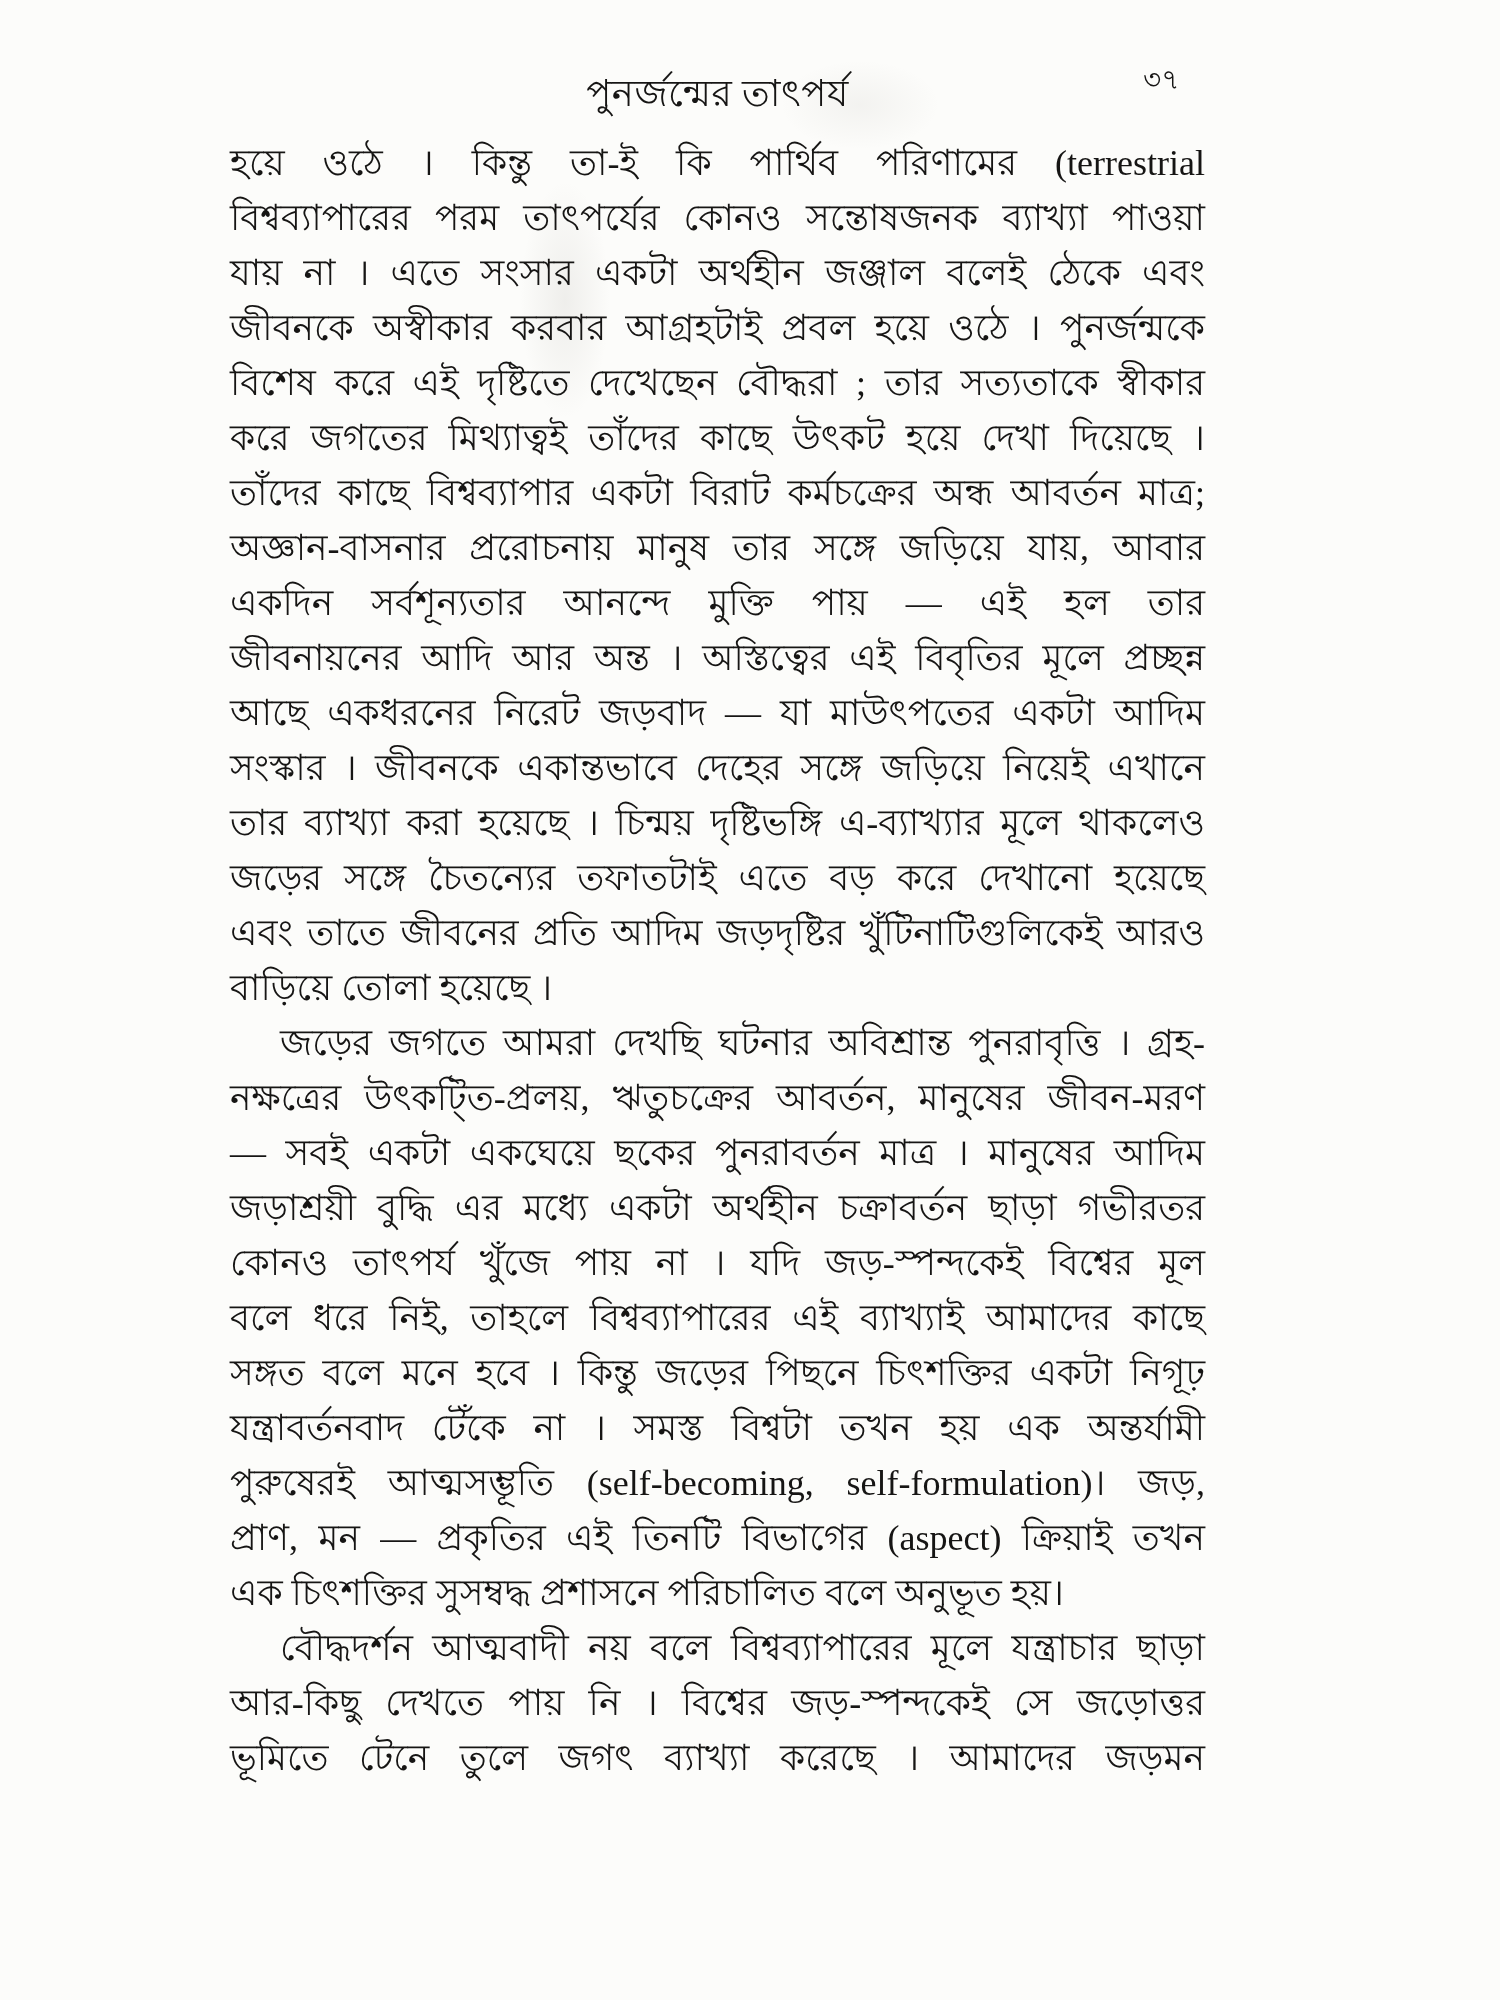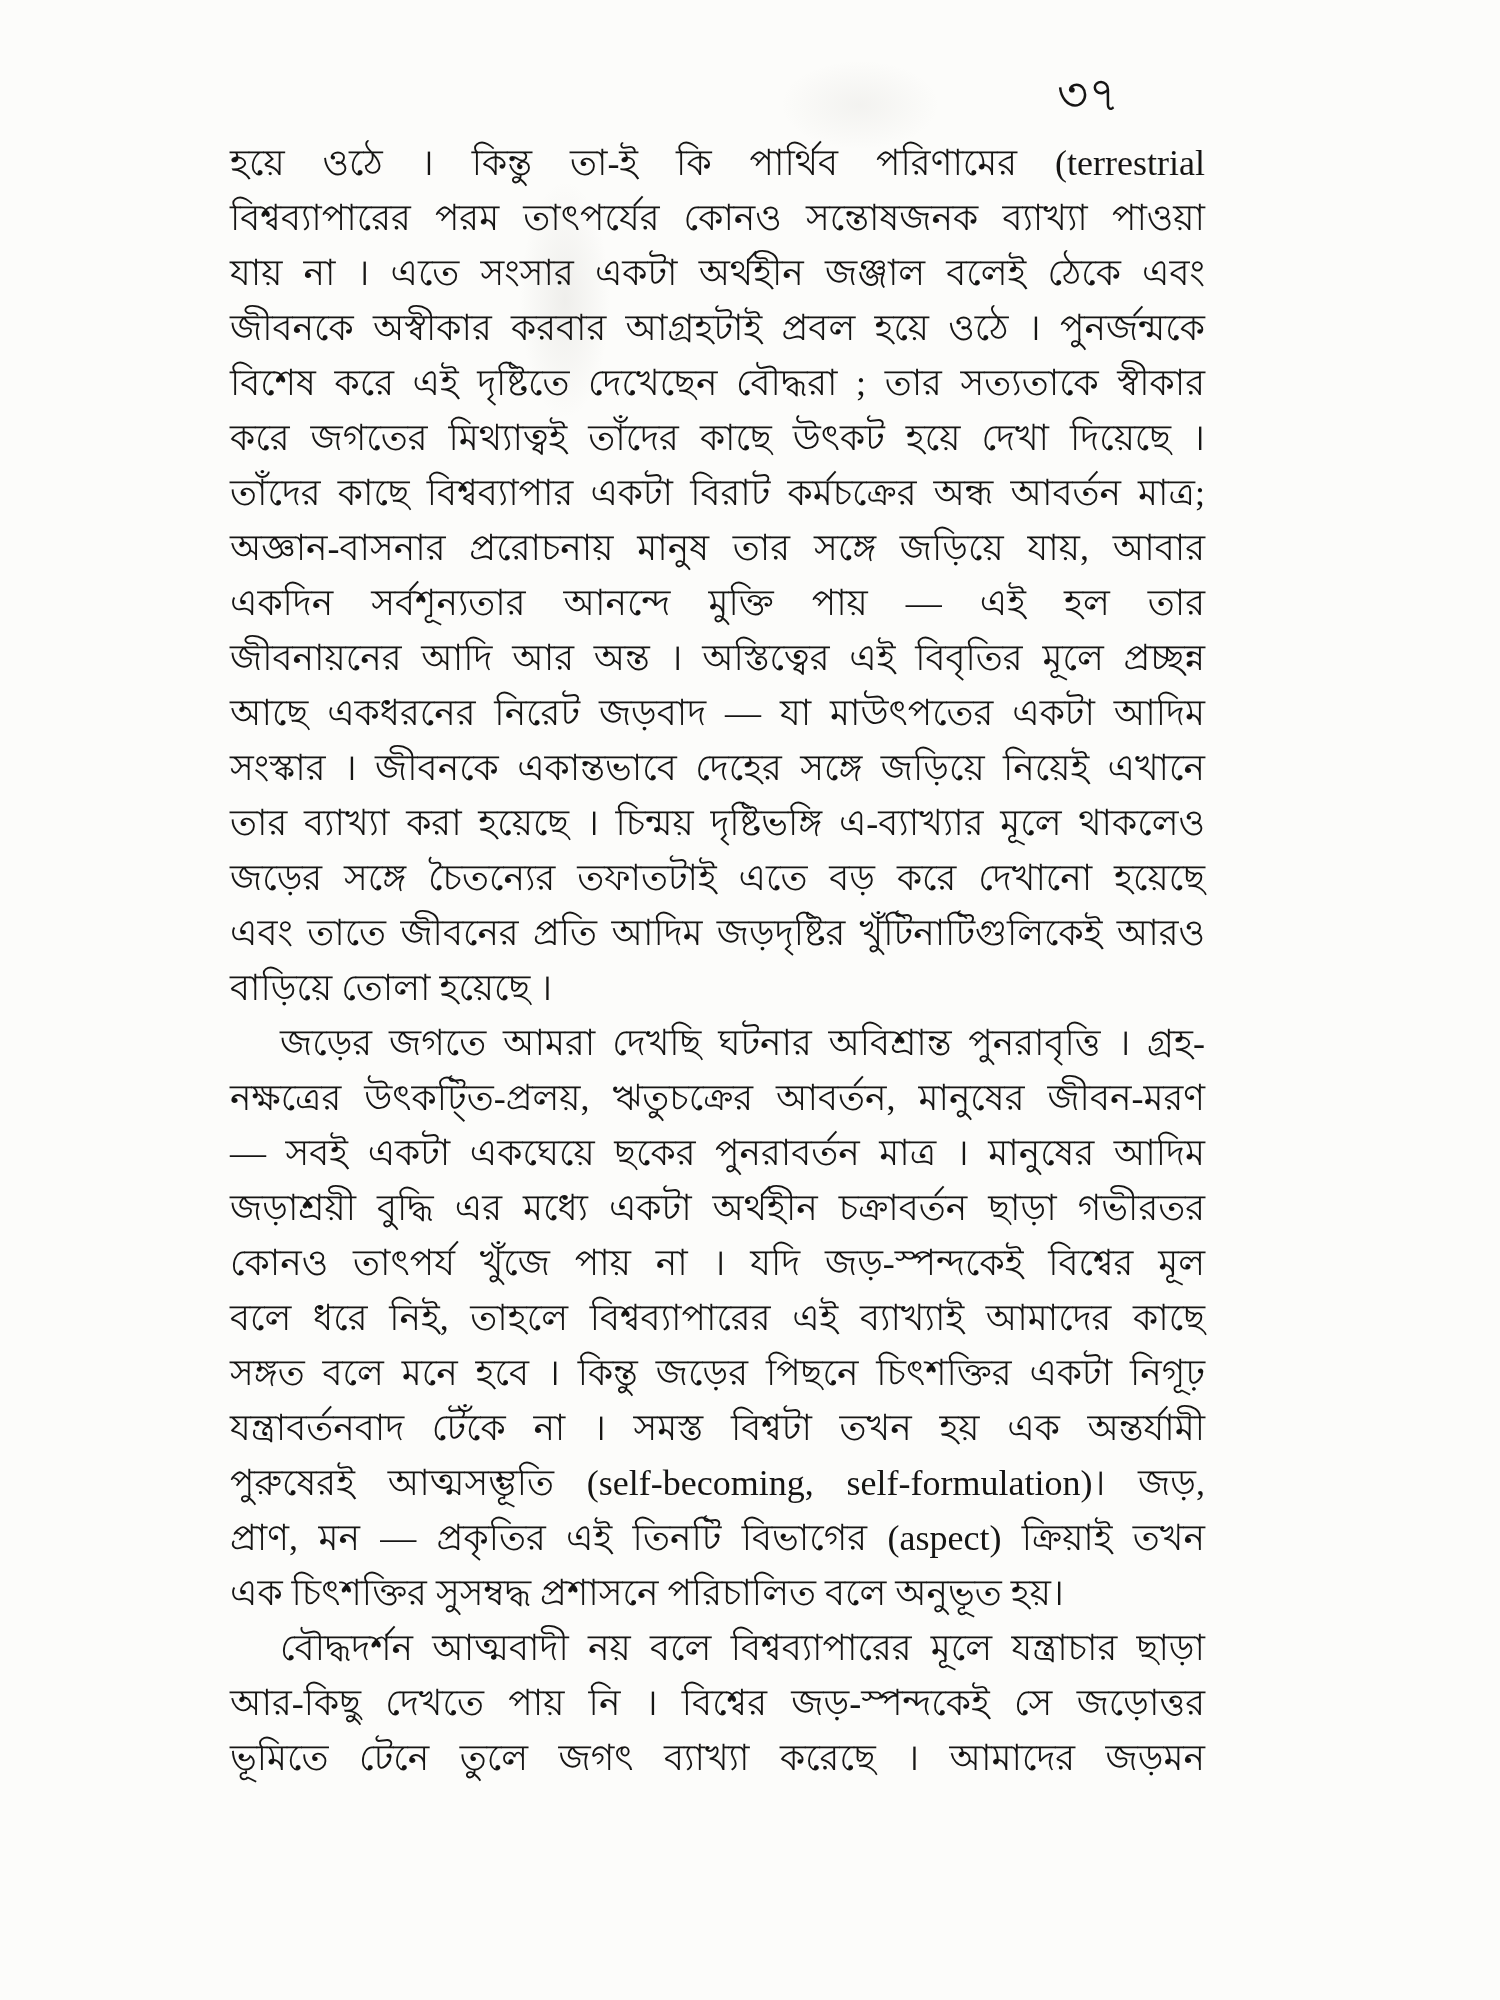--- a/index.html
+++ b/index.html
@@ -38,22 +38,22 @@
     left: 230px;
     width: 975px;
     text-align: center;
     font-size: 37px;
     letter-spacing: 0.5px;
     white-space: nowrap;
   }
   .page-number {
     position: absolute;
     top: 58px;
-    left: 1057px;
-    font-size: 48px;
+    left: 1143px;
+    font-size: 28px;
   }
   .page-body {
     position: absolute;
     top: 136px;
     left: 230px;
     width: 975px;
     font-size: 36px;
     line-height: 55px;
   }
   .paragraph { margin: 0; }
@@ -65,20 +65,21 @@
   .text-line.last { text-align-last: left; }
   .text-line.indent { text-indent: 50px; }
 </style>
 </head>
 <body>
 
 <div class="page">
   <div class="smudge-1"></div>
   <div class="smudge-2"></div>
 
+  <div class="running-head">পুনর্জন্মের তাৎপর্য</div>
   <div class="page-number">৩৭</div>
 
   <div class="page-body">
 
     <div class="paragraph">
       <div class="text-line">হয়ে ওঠে । কিন্তু তা-ই কি পার্থিব পরিণামের (terrestrial</div>
       <div class="text-line">বিশ্বব্যাপারের পরম তাৎপর্যের কোনও সন্তোষজনক ব্যাখ্যা পাওয়া</div>
       <div class="text-line">যায় না । এতে সংসার একটা অর্থহীন জঞ্জাল বলেই ঠেকে এবং</div>
       <div class="text-line">জীবনকে অস্বীকার করবার আগ্রহটাই প্রবল হয়ে ওঠে । পুনর্জন্মকে</div>
       <div class="text-line">বিশেষ করে এই দৃষ্টিতে দেখেছেন বৌদ্ধরা ; তার সত্যতাকে স্বীকার</div>

